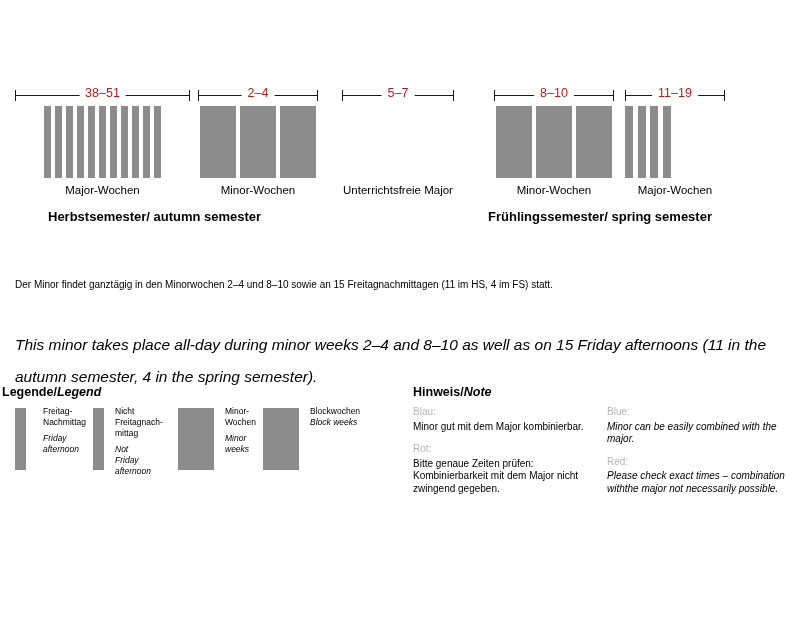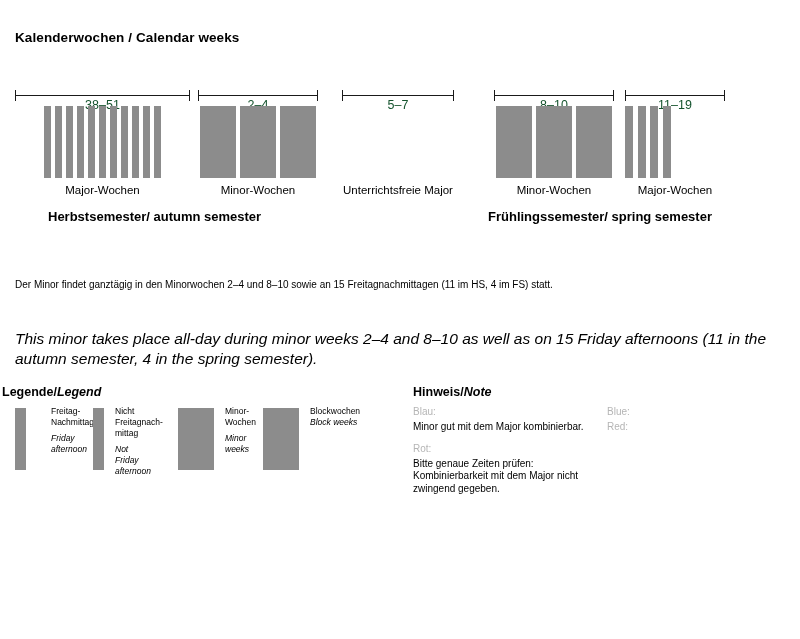--- a/index.html
+++ b/index.html
@@ -69,23 +69,22 @@
   .bracket .cap.r { right: 0; }
   .bracket .wklabel {
     position: absolute;
     top: -3px;
     left: 50%;
     transform: translateX(-50%);
     background: #ffffff;
     padding: 0 6px;
     font-size: 12.5px;
     line-height: 12px;
-    color: #14532d;
+    color: #b91c1c;
     white-space: nowrap;
-    margin-top: 12px;
   }
 
   .bars {
     position: absolute;
     top: 24px;
     left: 0;
     right: 0;
     height: 72px;
     display: flex;
     align-items: stretch;
@@ -121,21 +120,21 @@
     width: 742px;
     font-size: 10px;
     line-height: 26px;
   }
   .body-en {
     position: absolute;
     left: 15px;
     top: 329px;
     width: 752px;
     font-size: 15.5px;
-    line-height: 20px;
+    line-height: 32px;
     font-style: italic;
   }
 
   
   .legend-head {
     position: absolute;
     left: 2px;
     top: 385px;
     font-size: 12.5px;
     font-weight: bold;
@@ -195,21 +194,20 @@
     margin: 0 0 10px 0;
     color: #000;
   }
   .note-col.en .note-val { font-style: italic; }
 </style>
 </head>
 <body>
 
 <div class="page">
 
-  <div class="title">Kalenderwochen / Calendar weeks</div>
 
   <div class="diagram">
 
     <div class="group" style="left:15px; width:175px;">
       <div class="bracket">
         <div class="line"></div>
         <div class="cap l"></div>
         <div class="cap r"></div>
         <div class="wklabel">38–51</div>
       </div>
@@ -294,21 +292,21 @@
   <div class="body-en">This minor takes place all-day during minor weeks 2–4 and 8–10 as well as on 15 Friday afternoons (11 in the autumn semester, 4 in the spring semester).</div>
 
   <div class="legend-head">
     <span>Legende/</span><em>Legend</em>
   </div>
 
   <div class="legend-items">
 
     <div class="legend-item" style="left:0px; width:85px;">
       <div class="legend-swatch" style="width:11px;"></div>
-      <div class="legend-text" style="left:36px;">
+      <div class="legend-text" style="left:28px;">
         <div class="de">Freitag-<br>Nachmittag</div>
         <div class="it" style="margin-top:5px;">Friday<br>afternoon</div>
       </div>
     </div>
 
     <div class="legend-item" style="left:78px; width:95px;">
       <div class="legend-swatch" style="width:11px;"></div>
       <div class="legend-text" style="left:22px;">
         <div class="de">Nicht<br>Freitagnach-<br>mittag</div>
         <div class="it" style="margin-top:5px;">Not<br>Friday<br>afternoon</div>
@@ -339,16 +337,18 @@
 
   <div class="note-col de">
     <p class="note-key">Blau:</p>
     <p class="note-val">Minor gut mit dem Major kombinierbar.</p>
     <p class="note-key">Rot:</p>
     <p class="note-val">Bitte genaue Zeiten prüfen: Kombinierbarkeit mit dem Major nicht zwingend gegeben.</p>
   </div>
 
   <div class="note-col en">
     <p class="note-key">Blue:</p>
+    <p class="note-val">Minor can be easily combined with the major.</p>
     <p class="note-key">Red:</p>
+    <p class="note-val">Please check exact times – combination withthe major not necessarily possible.</p>
   </div>
 
 </div>
 
 </body></html>

